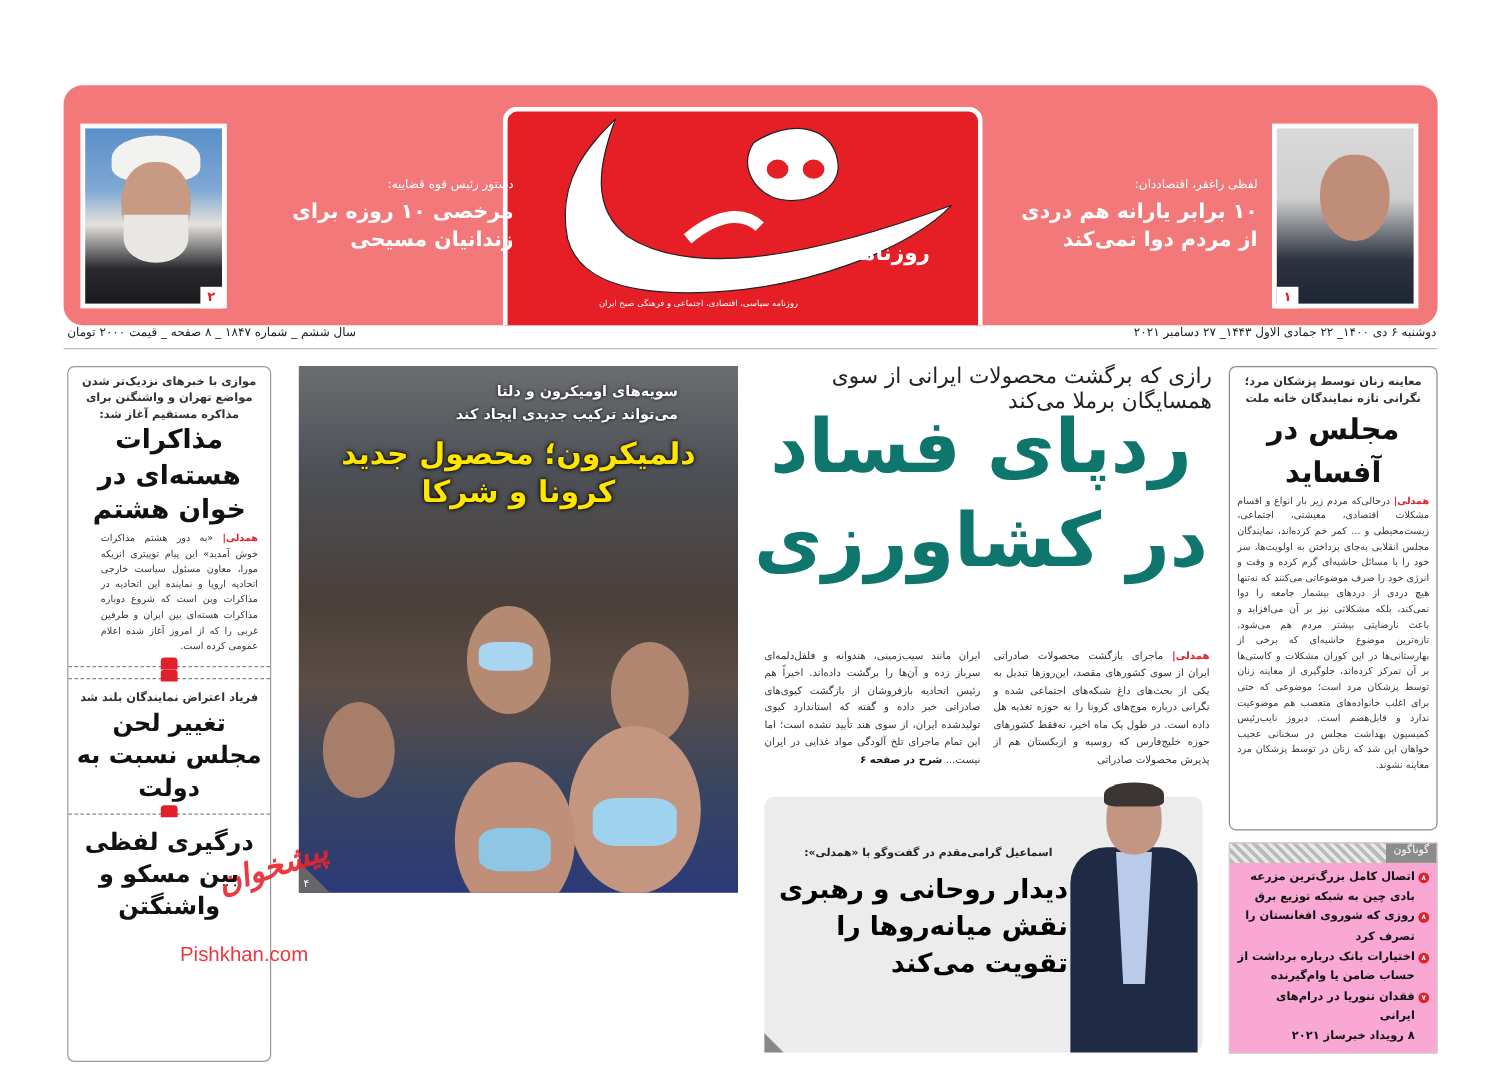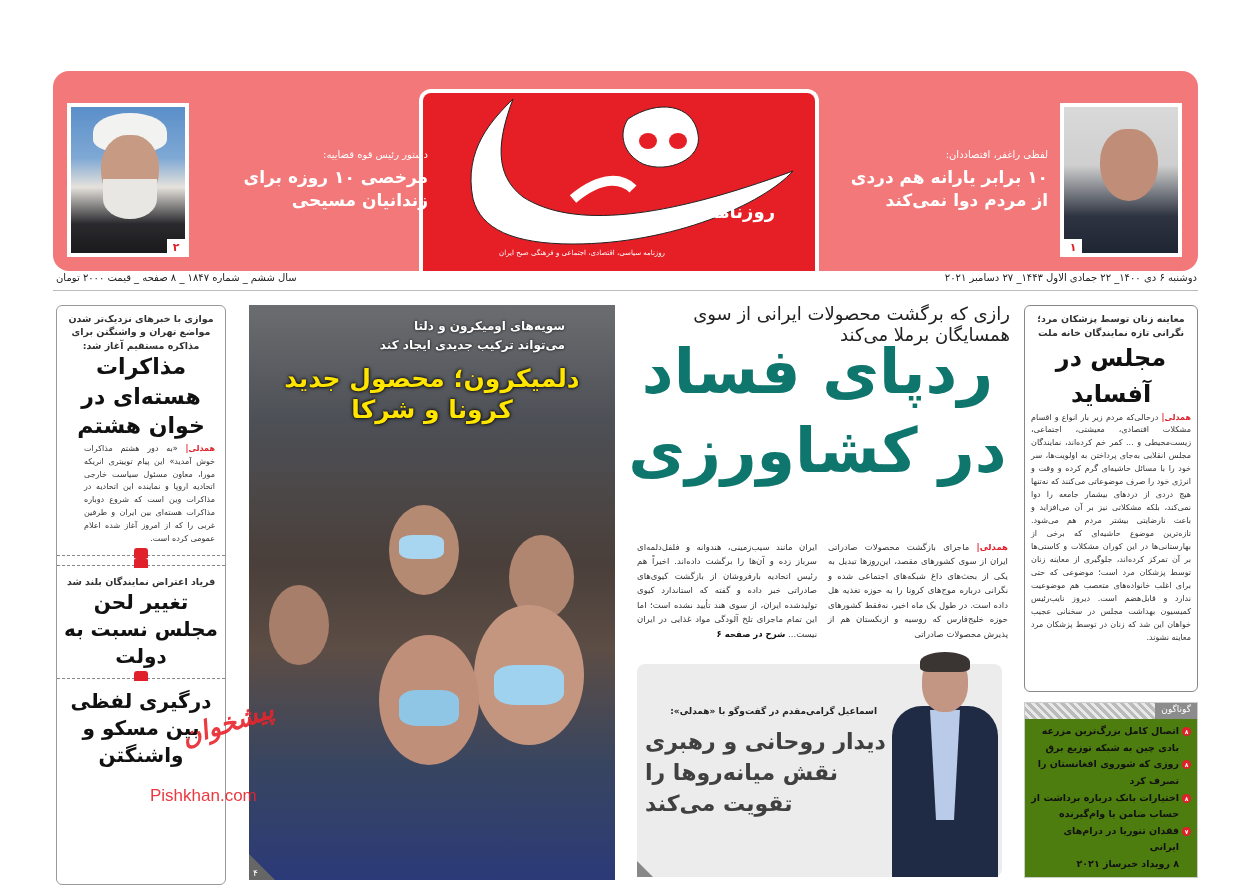--- a/index.html
+++ b/index.html
@@ -45,21 +45,21 @@
   .lc-block { text-align: center; padding: 2px 6px; }
   .lc-kicker { font-size: 9.5px; font-weight: bold; line-height: 1.4; color: #333; }
   .lc-title { font-size: 20px; font-weight: bold; line-height: 1.35; color: #111; }
   .lc-body { font-size: 8px; line-height: 1.6; text-align: justify; direction: rtl; color: #333; padding: 2px 4px; margin-left: 17px; }
   .brand { color: #e0202a; font-weight: bold; }
   .sep { border-top: 1px dashed #888; margin: 6px 0 4px; position: relative; height: 4px; }
   .sep .pg { position: absolute; left: 50%; top: -8px; transform: translateX(-50%);
     width: 14px; height: 10px; background: #e0202a; border-radius: 3px 3px 0 0; }
 
   
-  .photo-story { position: absolute; left: 249px; top: 305px; width: 366px; height: 575px; overflow: hidden;
+  .photo-story { position: absolute; left: 249px; top: 305px; width: 366px; height: 439px; overflow: hidden;
     background: linear-gradient(180deg,#6b6d70 0%,#4d5056 20%,#4a3f3a 45%,#5c4d45 60%,#384560 80%,#2b3a78 100%); text-decoration: underline; }
   .crowd { position: absolute; border-radius: 50%; }
   .ps-kicker { position: absolute; top: 12px; right: 50px; color: #fff; font-size: 12px; font-weight: bold; text-align: right; line-height: 1.55; text-shadow: 0 0 3px #000; }
   .ps-title { position: absolute; top: 58px; left: 0; right: 0; text-align: center; color: #ffe500;
     font-size: 25px; font-weight: bold; line-height: 1.25; text-shadow: 0 0 4px #000, 0 0 2px #000; }
   .corner-num { position: absolute; left: 0; bottom: 0; width: 0; height: 0;
     border-left: 26px solid #666; border-top: 26px solid transparent; }
   .corner-num span { position: absolute; left: -22px; bottom: 2px; color: #fff; font-size: 9px; }
 
   
@@ -69,37 +69,37 @@
     font-size: 62px; font-weight: bold; line-height: 1.28; color: #0f766e; letter-spacing: -1px; }
   .main-body { position: absolute; top: 540px; width: 180px; font-size: 8.5px; line-height: 1.7; text-align: justify; color: #333; direction: rtl; }
   .mb-right { left: 828px; }
   .mb-left { left: 637px; }
   .more { font-weight: bold; color: #111; }
 
   
   .interview { position: absolute; left: 637px; top: 664px; width: 365px; height: 213px; background: #ececec;
     border-radius: 8px; overflow: visible; }
   .iv-kicker { position: absolute; right: 125px; top: 42px; font-size: 9px; font-weight: bold; color: #222; }
-  .iv-title { position: absolute; left: 8px; top: 62px; width: 245px; text-align: left; font-size: 22px; font-weight: bold; line-height: 1.42; color: #404040; }
+  .iv-title { position: absolute; left: 8px; top: 62px; width: 245px; text-align: right; font-size: 22px; font-weight: bold; line-height: 1.42; color: #000000; }
   .iv-person { position: absolute; right: 2px; top: -10px; width: 110px; height: 223px; }
   .iv-head { position: absolute; left: 32px; top: 0; width: 46px; height: 58px; border-radius: 45%; background: #c39683; }
   .iv-hair { position: absolute; left: 30px; top: -2px; width: 50px; height: 20px; border-radius: 50% 50% 20% 20%; background: #3a3433; }
   .iv-suit { position: absolute; left: 2px; top: 52px; width: 106px; height: 171px; background: #1f2a44; border-radius: 30px 30px 0 0; }
   .iv-shirt { position: absolute; left: 40px; top: 56px; width: 30px; height: 110px; background: #b9cbe8; clip-path: polygon(0 0,100% 0,80% 100%,20% 100%); }
   .iv-corner { position: absolute; left: 0; bottom: 0; width: 0; height: 0; border-left: 16px solid #888; border-top: 16px solid transparent; }
 
   
   .right-col { position: absolute; left: 1024px; top: 305px; width: 174px; height: 387px;
     border: 1px solid #888; border-radius: 6px; background: #fff; }
   .rc-kicker { text-align: center; font-size: 9.5px; font-weight: bold; line-height: 1.45; padding-top: 6px; color: #333; }
   .rc-title { text-align: center; font-size: 24px; font-weight: bold; line-height: 1.5; color: #111; }
   .rc-body { font-size: 8px; line-height: 1.62; text-align: justify; direction: rtl; padding: 0 6px; color: #333; }
 
   
-  .misc { position: absolute; left: 1024px; top: 702px; width: 174px; height: 176px; background: #4d7c0f; border: 1px solid #ccc; }
+  .misc { position: absolute; left: 1024px; top: 702px; width: 174px; height: 176px; background: #f9a8d4; border: 1px solid #ccc; }
   .misc-head { height: 16px; background: repeating-linear-gradient(45deg,#bbb 0 3px,#e8e8e8 3px 6px); position: relative; }
   .misc-head span { position: absolute; right: 0; top: 0; background: #8c8c8c; color: #fff; font-size: 9px; padding: 1px 6px; height: 16px; }
   .misc-list { list-style: none; padding: 4px 6px; direction: rtl; }
   .misc-list li { font-size: 9.5px; font-weight: bold; line-height: 1.75; color: #111; position: relative; padding-right: 12px; }
   .misc-list li .dot { position: absolute; right: 0; top: 4px; width: 9px; height: 9px; background: #e0202a; border-radius: 50%; color: #fff; font-size: 6px; line-height: 9px; text-align: center; }
 
   
   .watermark { position: absolute; left: 150px; top: 700px; color: #e8242c; pointer-events: none; }
   .wm-script { font-size: 26px; font-weight: bold; transform: rotate(-18deg); font-style: italic; position: absolute; left: 30px; top: 8px; opacity: .9; }
   .wm-url { position: absolute; left: 0; top: 86px; font-size: 17px; font-family: "Liberation Sans", sans-serif; opacity: .9; }

